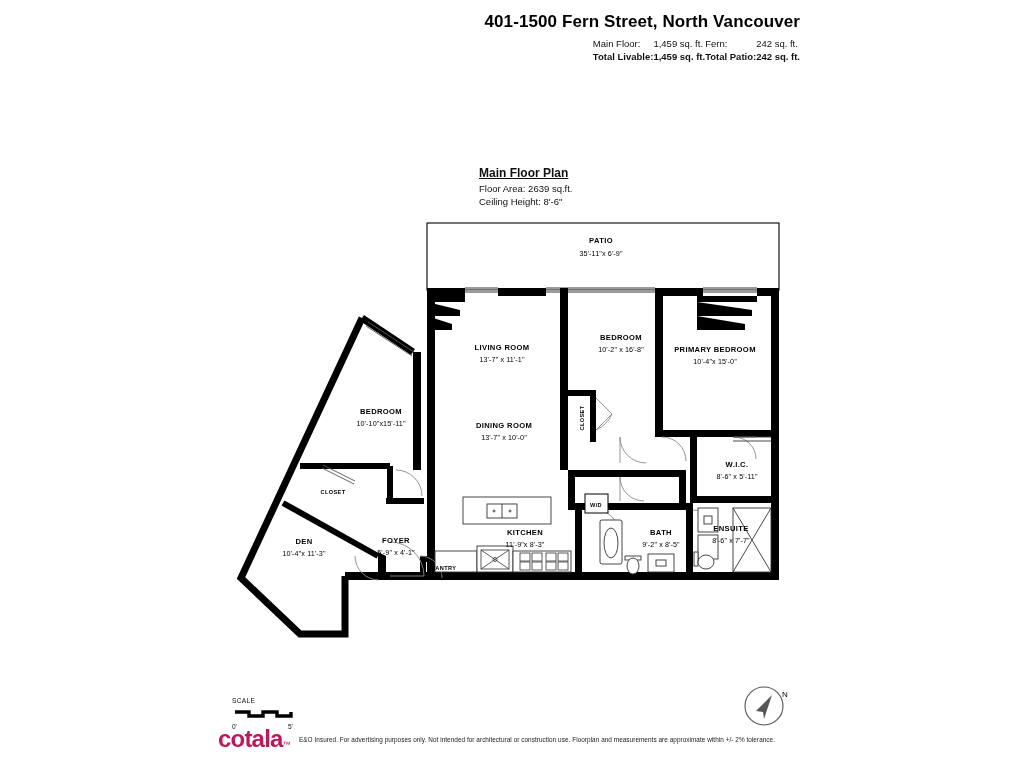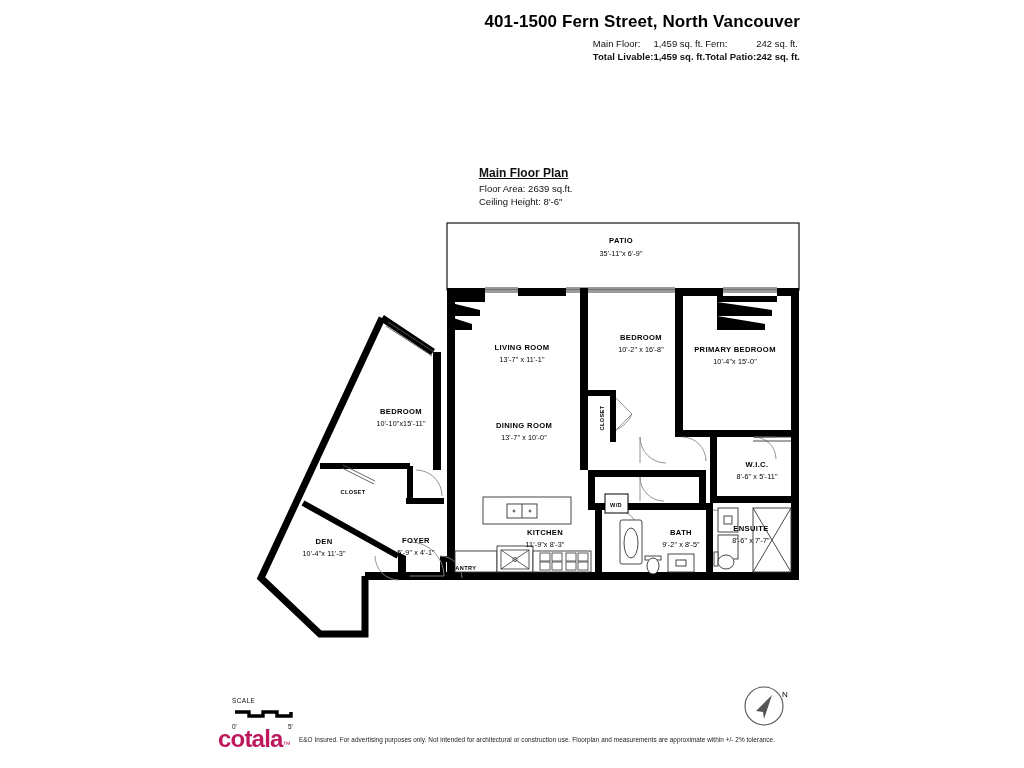--- a/index.html
+++ b/index.html
@@ -64,21 +64,20 @@
     font-size: 12px;
   }
 
   
   .plan {
     position: absolute;
     left: 0;
     top: 0;
     width: 864px;
     height: 768px;
-    padding-left: 20px;
   }
   .plan svg { display: block; }
 
   
   .scalebar {
     position: absolute;
     left: 232px;
     top: 697px;
     width: 70px;
   }

